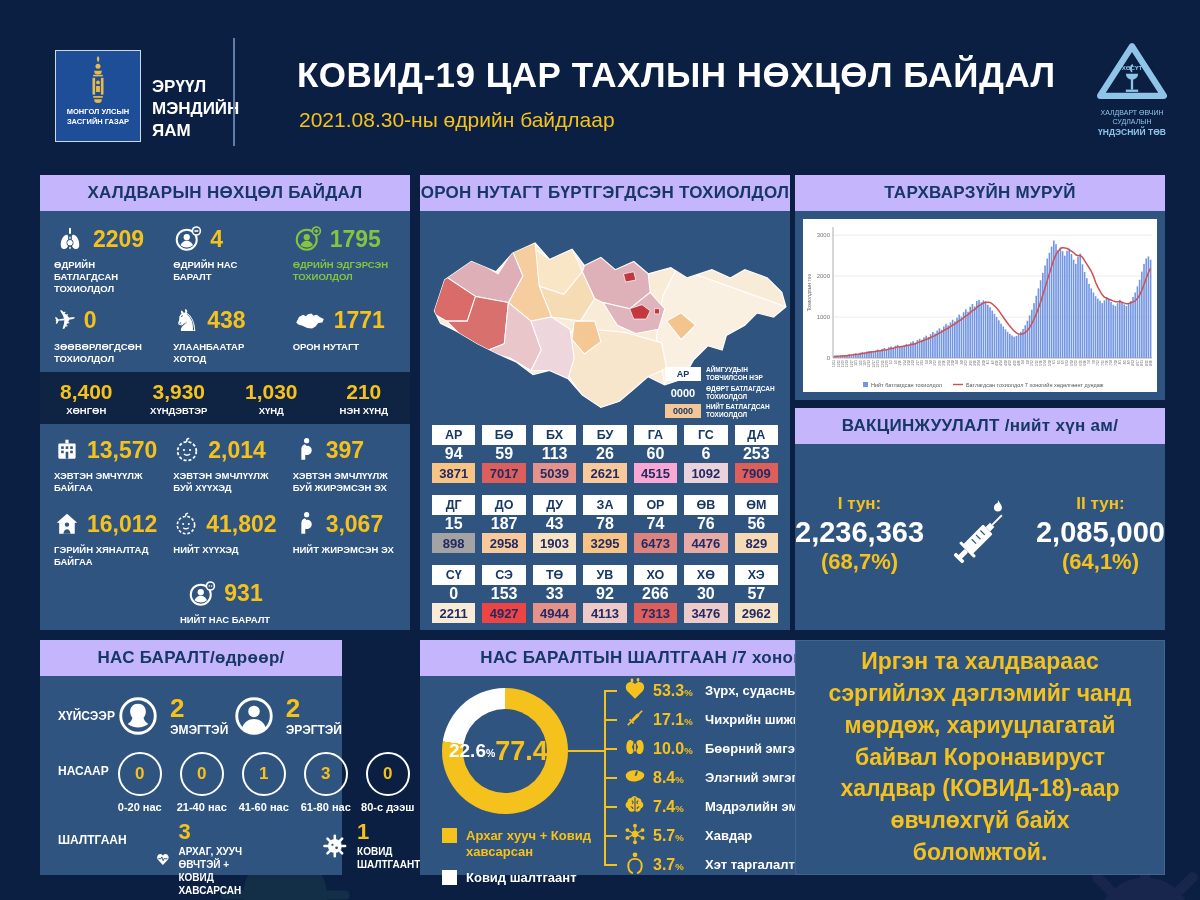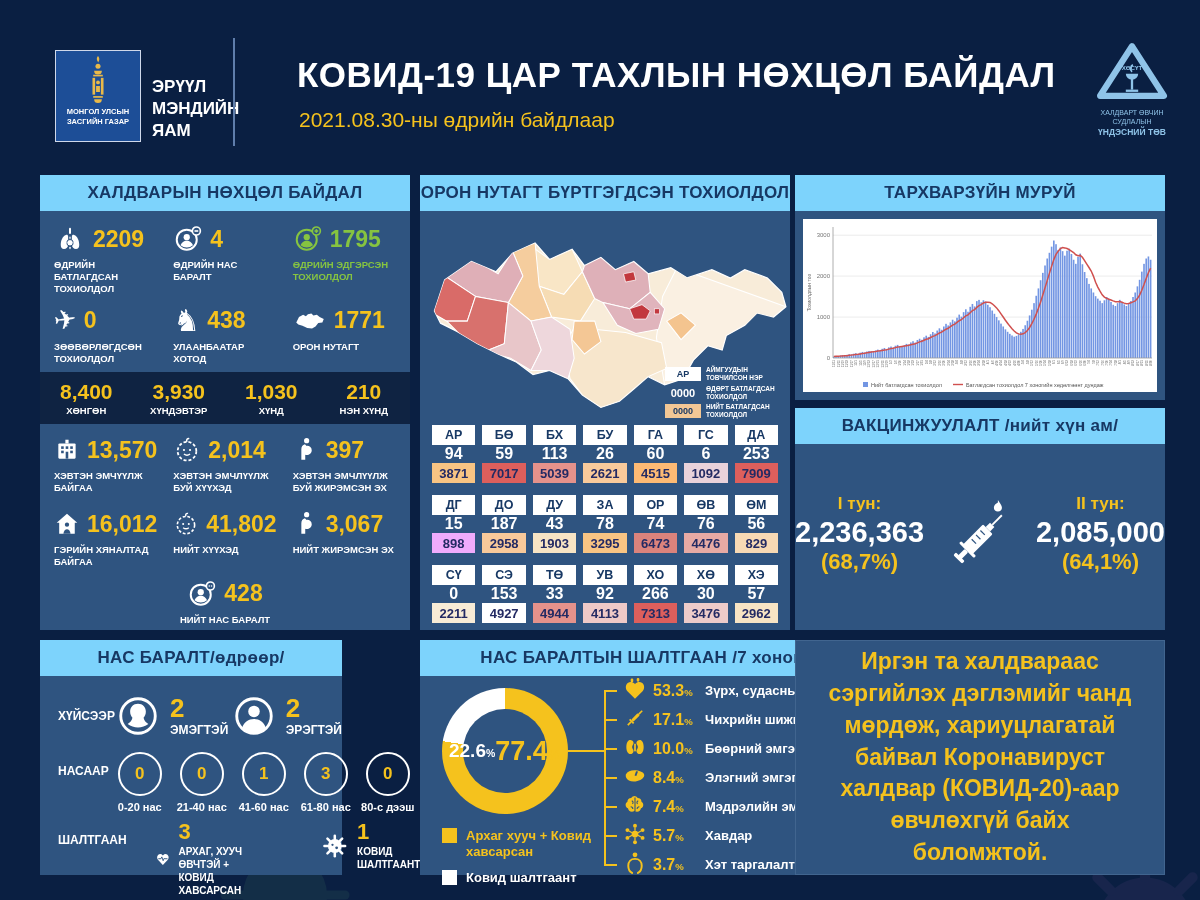--- a/index.html
+++ b/index.html
@@ -13,21 +13,21 @@
   .gov-text{font-size:7.5px;font-weight:bold;color:#fff;text-align:center;line-height:1.3;margin-top:3px;}
   .ministry{left:152px;top:76px;color:#fff;font-weight:bold;font-size:17px;line-height:1.3;}
   .hdr-divider{left:233px;top:38px;width:2px;height:108px;background:#5f7dab;}
   .main-title{left:297px;top:55px;font-size:35px;font-weight:bold;color:#fff;letter-spacing:.5px;}
   .subtitle{left:299px;top:108px;font-size:21px;color:#f5c21d;}
   .nccd{left:1082px;top:40px;width:100px;text-align:center;}
   .nccd-caption{font-size:7px;color:#8fc3e8;line-height:1.35;margin-top:2px;}
   .nccd-caption .b{font-weight:bold;font-size:8.5px;}
   
   .panel{position:absolute;background:#2f5480;}
-  .phead{height:36px;background:#7dd3fc;color:#173864;font-weight:bold;font-size:17px;
+  .phead{height:36px;background:#c4b5fd;color:#173864;font-weight:bold;font-size:17px;
          display:flex;align-items:center;justify-content:center;letter-spacing:.3px;}
   
   .stat-row{display:flex;padding:0 6px;align-items:flex-start;}
   .stat{width:33.33%;padding:0 8px;box-sizing:border-box;}
   .stat-top{display:flex;align-items:center;gap:7px;min-height:36px;}
   .stat-val{font-size:23px;font-weight:bold;color:#f5c21d;}
   .stat-lbl{font-size:9.5px;font-weight:bold;color:#fff;line-height:1.25;margin-top:2px;}
   .green .stat-val{color:#86c440;} .green .stat-lbl{color:#86c440;}
   .glyph-icon{color:#fff;line-height:1;}
   .severity{background:#0f2342;display:flex;align-items:center;height:52px;margin:8px 0;}
@@ -349,21 +349,21 @@
       <div class="stat" style="width:auto;text-align:center;">
         <div class="stat-top" style="justify-content:center;">
           <svg width="30" height="30" viewBox="0 0 24 24">
             <circle cx="11" cy="12.5" r="8" fill="none" stroke="#fff" stroke-width="1.6"></circle>
             <circle cx="11" cy="10.5" r="2.5" fill="#fff"></circle>
             <path d="M6 17c.8-2.4 2.7-3.7 5-3.7s4.2 1.3 5 3.7a8 8 0 0 1-10 0z" fill="#fff"></path>
             <circle cx="18.7" cy="5.6" r="3.2" fill="#2f5480" stroke="#fff" stroke-width="1.3"></circle>
             <circle cx="17.8" cy="5.6" r=".6" fill="#fff"></circle>
               <circle cx="19.6" cy="5.6" r=".6" fill="#fff"></circle>
           </svg>
-          <span class="stat-val">428</span>
+          <span class="stat-val">931</span>
         </div>
         <div class="stat-lbl">НИЙТ НАС БАРАЛТ</div>
       </div>
     </div>
   </div>
 
   <div class="panel" style="left:420px;top:175px;width:370px;height:455px;">
     <div class="phead">ОРОН НУТАГТ БҮРТГЭГДСЭН ТОХИОЛДОЛ</div>
     <div class="map-wrap">
       <svg width="370" height="212" viewBox="0 0 360 200">
@@ -426,38 +426,38 @@
             <div class="rt-chip" style="background:#e5928b">5039</div>
           </div>
           <div>
             <div class="rt-abbr">БУ</div>
             <div class="rt-daily">26</div>
             <div class="rt-chip" style="background:#f8ca9b">2621</div>
           </div>
           <div>
             <div class="rt-abbr">ГА</div>
             <div class="rt-daily">60</div>
-            <div class="rt-chip" style="background:#fdba74">4515</div>
+            <div class="rt-chip" style="background:#f9a8d4">4515</div>
           </div>
           <div>
             <div class="rt-abbr">ГС</div>
             <div class="rt-daily">6</div>
             <div class="rt-chip" style="background:#e9d2da">1092</div>
           </div>
           <div>
             <div class="rt-abbr">ДА</div>
             <div class="rt-daily">253</div>
             <div class="rt-chip" style="background:#dd5f5c">7909</div>
           </div>
         </div>
         <div class="rt-group">
           <div>
             <div class="rt-abbr">ДГ</div>
             <div class="rt-daily">15</div>
-            <div class="rt-chip" style="background:#f0abfc">898</div>
+            <div class="rt-chip" style="background:#a3a3a3">898</div>
           </div>
           <div>
             <div class="rt-abbr">ДО</div>
             <div class="rt-daily">187</div>
             <div class="rt-chip" style="background:#f8c99a">2958</div>
           </div>
           <div>
             <div class="rt-abbr">ДУ</div>
             <div class="rt-daily">43</div>
             <div class="rt-chip" style="background:#f7e4c4">1903</div>
@@ -485,21 +485,21 @@
         </div>
         <div class="rt-group">
           <div>
             <div class="rt-abbr">СҮ</div>
             <div class="rt-daily">0</div>
             <div class="rt-chip" style="background:#f8ecd6">2211</div>
           </div>
           <div>
             <div class="rt-abbr">СЭ</div>
             <div class="rt-daily">153</div>
-            <div class="rt-chip" style="background:#ffffff">4927</div>
+            <div class="rt-chip" style="background:#ef4444">4927</div>
           </div>
           <div>
             <div class="rt-abbr">ТӨ</div>
             <div class="rt-daily">33</div>
             <div class="rt-chip" style="background:#e5928b">4944</div>
           </div>
           <div>
             <div class="rt-abbr">УВ</div>
             <div class="rt-daily">92</div>
             <div class="rt-chip" style="background:#eec9c7">4113</div>
@@ -992,16 +992,16 @@
                 <path d="M12 8.2c-4 0-6.2 2.7-6.2 6.3 0 3.2 1.7 5.7 3.5 6.7M12 8.2c4 0 6.2 2.7 6.2 6.3 0 3.2-1.7 5.7-3.5 6.7" stroke="#f5c21d" stroke-width="1.8" fill="none" stroke-linecap="round"></path>
               </svg></div>
             <div class="cause-pct">3.7<span class="sm">%</span></div>
             <div class="cause-name">Хэт таргалалт</div>
           </div>
         </div>
     </div>
   </div>
 
   <div class="panel msg-panel" style="left:795px;top:640px;width:370px;height:235px;">
-    <div class="msg-text">Иргэн та халдвараас сэргийлэх дэглэмийг чанд мөрдөж, хариуцлагатай байвал Коронавируст халдвар (КОВИД-20)-аар өвчлөхгүй байх боломжтой.</div>
+    <div class="msg-text">Иргэн та халдвараас сэргийлэх дэглэмийг чанд мөрдөж, хариуцлагатай байвал Коронавируст халдвар (КОВИД-18)-аар өвчлөхгүй байх боломжтой.</div>
   </div>
 
 </div>
 
 </body></html>

